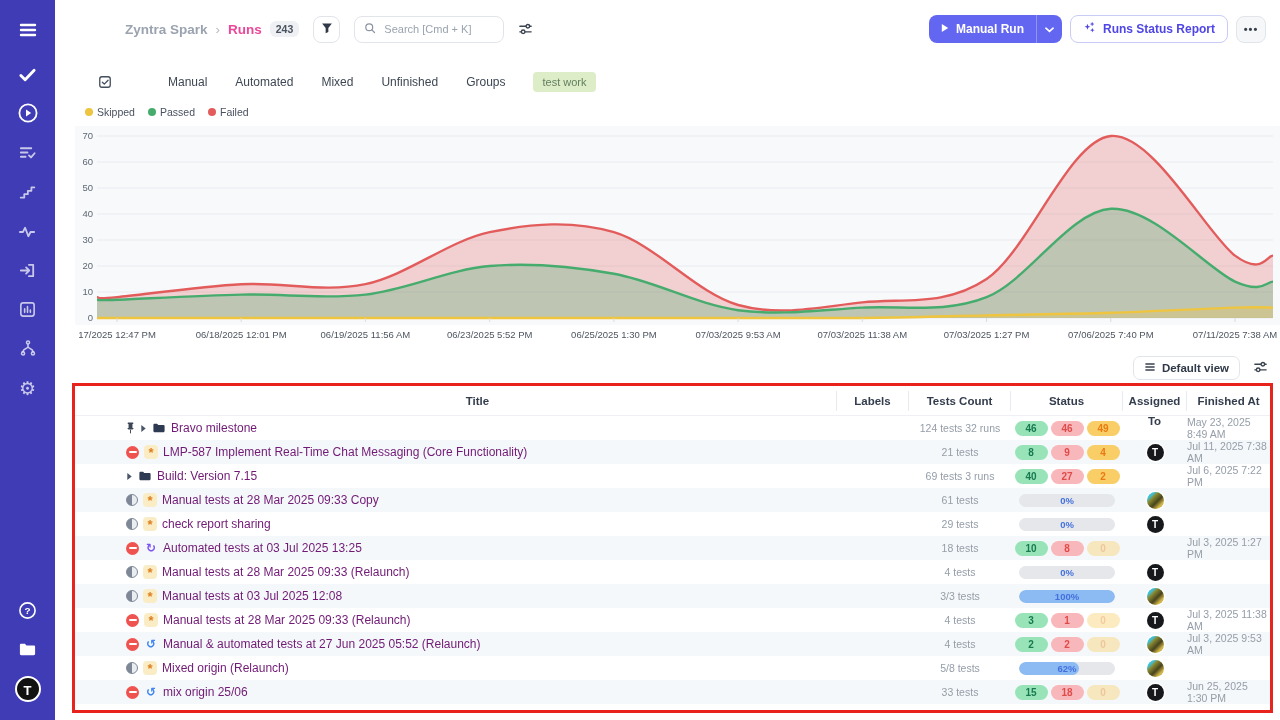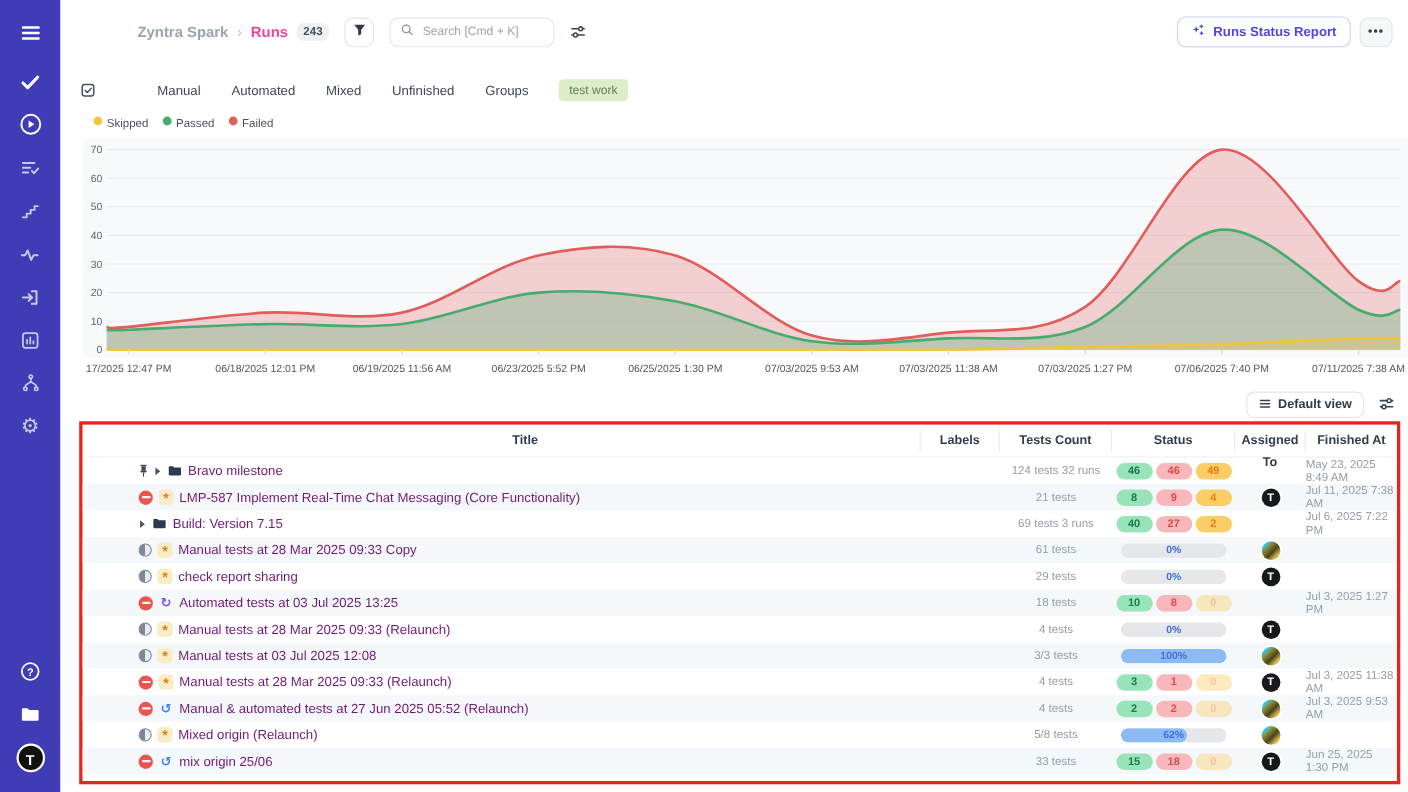--- a/index.html
+++ b/index.html
@@ -36,26 +36,26 @@
   .btn-primary .lbl-wrap{display:flex;align-items:center;gap:7px;padding:0 12px;}
   .btn-primary .dd{width:26px;height:28px;display:flex;align-items:center;justify-content:center;
     border-left:1px solid rgba(255,255,255,.3);}
   .btn-outline{height:28px;background:#fff;border:1px solid #C9CDF5;border-radius:8px;
     display:flex;align-items:center;gap:7px;padding:0 12px;color:#4F46E5;font-size:12px;
     font-weight:700;cursor:pointer;}
   .btn-more{width:30px;height:27px;border:1px solid #E1E5EA;border-radius:8px;background:#F6F7F9;
     display:flex;align-items:center;justify-content:center;color:#39414d;font-weight:700;
     letter-spacing:1px;font-size:11px;cursor:pointer;}
   
-  .tabs{position:absolute;top:70px;left:18px;display:flex;align-items:center;gap:28px;height:24px;}
+  .tabs{position:absolute;top:70px;left:43px;display:flex;align-items:center;gap:28px;height:24px;}
   .tab{font-size:12px;font-weight:500;color:#3E4754;cursor:pointer;}
   .tag{font-size:11px;font-weight:500;border-radius:4px;padding:4px 9px;cursor:pointer;}
   
   .legend{position:absolute;top:106px;left:30px;display:flex;align-items:center;gap:13px;}
-  .leg-item{display:flex;gap:4px;font-size:10.5px;color:#4A5260;}
+  .leg-item{display:flex;align-items:center;gap:4px;font-size:10.5px;color:#4A5260;}
   .dot{width:8px;height:8px;border-radius:50%;}
   
   .chart-wrap{position:absolute;top:126px;left:20px;width:1205px;height:222px;}
   
   .btn-view{position:absolute;top:356px;right:40px;height:24px;border:1px solid #E1E5EA;
     border-radius:7px;background:#fff;display:flex;align-items:center;gap:6px;padding:0 10px;
     font-size:11.5px;font-weight:600;color:#2F3947;cursor:pointer;}
   .tb-sliders{position:absolute;top:360px;right:12px;cursor:pointer;}
   
   .tframe{position:absolute;top:383px;left:17px;width:1201px;height:330px;background:#fff;
@@ -239,20 +239,37 @@
         <svg viewBox="0 0 16 16" width="15" height="15">
             <g stroke="#3A4350" stroke-width="1.5" stroke-linecap="round" fill="none">
               <path d="M2 4.5h12M2 10.5h12"></path>
             </g>
             <circle cx="10.5" cy="4.5" r="1.9" fill="#fff" stroke="#3A4350" stroke-width="1.5"></circle>
             <circle cx="5.5" cy="10.5" r="1.9" fill="#fff" stroke="#3A4350" stroke-width="1.5"></circle>
           </svg>
       </span>
     </div>
     <div class="hright">
+      <div class="btn-primary">
+        <span class="lbl-wrap">
+          <span>
+            <svg viewBox="0 0 10 12" width="8" height="10">
+                <path d="M1 1l8 5-8 5z" fill="#fff"></path>
+              </svg>
+          </span>
+          <span>Manual Run</span>
+        </span>
+        <span class="dd">
+          <span>
+            <svg viewBox="0 0 10 6" width="9" height="6">
+                <path d="M1 1l4 3.6L9 1" stroke="#fff" stroke-width="1.8" fill="none" stroke-linecap="round"></path>
+              </svg>
+          </span>
+        </span>
+      </div>
       <div class="btn-outline">
         <span>
           <svg viewBox="0 0 16 16" width="13" height="13">
               <g fill="#4F46E5">
                 <path d="M5.5 3.5l1 2.6 2.6 1-2.6 1-1 2.6-1-2.6-2.6-1 2.6-1z"></path>
                 <path d="M11.5 8.5l.8 2 2 .8-2 .8-.8 2-.8-2-2-.8 2-.8z"></path>
                 <rect x="10.6" y="1.5" width="1.4" height="4.4" rx="0.7"></rect>
                 <rect x="9.1" y="3" width="4.4" height="1.4" rx="0.7"></rect>
               </g>
             </svg>

